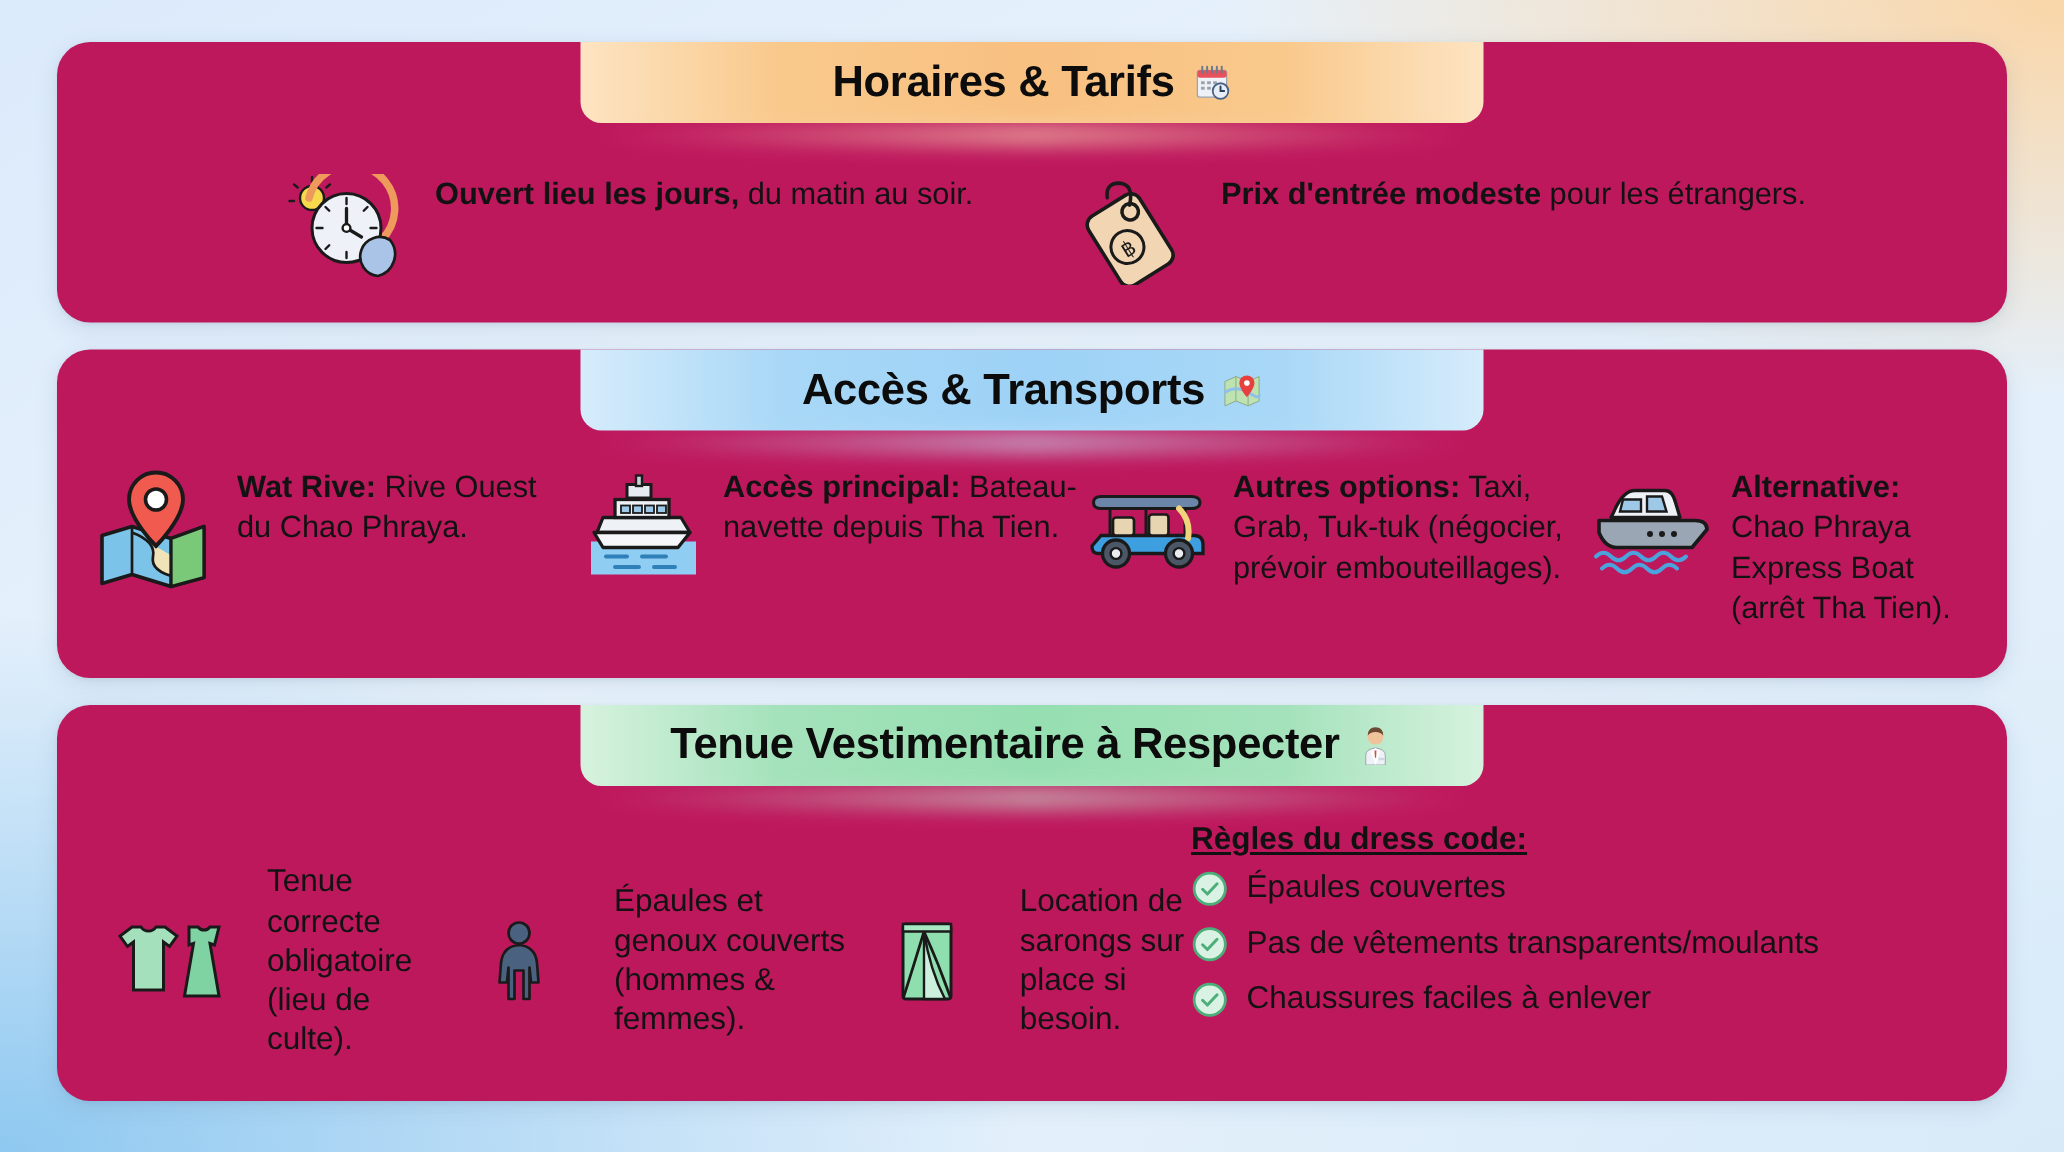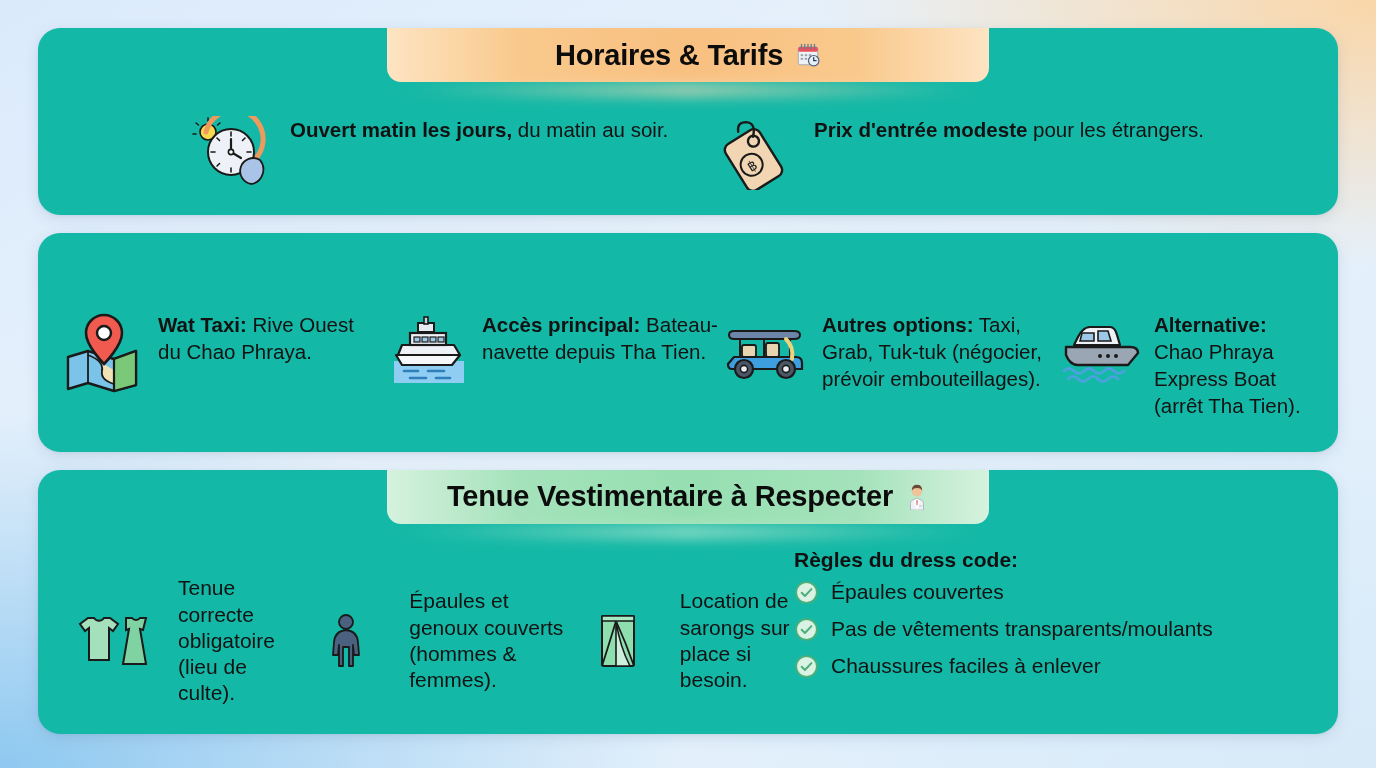--- a/index.html
+++ b/index.html
@@ -25,21 +25,21 @@
     inset: 0;
     padding: 28px 38px 34px 38px;
     display: flex;
     flex-direction: column;
     gap: 18px;
   }
 
   
   .card {
     position: relative;
-    background: #14b8a6;
+    background: #be185d;
     border-radius: 22px;
     box-shadow: 0 4px 14px rgba(90,120,150,.16), 0 1px 3px rgba(90,120,150,.10);
   }
   .card-1 { height: 190px; }
   .card-2 { height: 222px; }
   .card-3 { height: 268px; }
 
   
   .banner {
     position: absolute;
@@ -140,20 +140,21 @@
   .c3-left { flex: 0 0 720px; display: flex; flex-direction: row; gap: 11px; padding-top: 6px; }
   .c3-left .line { display: flex; align-items: center; gap: 22px; min-height: 56px; }
   .c3-left .item-tx { font-size: 21px; line-height: 1.25; }
 
   .c3-right { flex: 1 1 auto; padding-top: 6px; }
   .c3-heading {
     font-size: 21px;
     font-weight: 700;
     color: #111;
     margin-bottom: 8px;
+    text-decoration: underline;
   }
   .check-row {
     display: flex;
     gap: 12px;
     height: 37px;
   }
   .check-row .lbl { font-size: 21px; color: #121212; line-height: 1.1; white-space: nowrap; }
 
   svg { display: block; }
 </style>
@@ -210,55 +211,67 @@
               <line x1="57" y1="22" x2="54.5" y2="24.5"></line>
                 <line x1="57" y1="50" x2="54.5" y2="47.5"></line>
               <line x1="29" y1="50" x2="31.5" y2="47.5"></line>
                 <line x1="29" y1="22" x2="31.5" y2="24.5"></line>
             </g>
             <path d="M43 36 L43 23 M43 36 L53 42" stroke="#1a1a1a" stroke-width="2.2" stroke-linecap="round" fill="none"></path>
             <circle cx="43" cy="36" r="2.6" fill="#fff" stroke="#1a1a1a" stroke-width="1.6"></circle>
             <path d="M72 44 a13 13 0 1 0 -8 24 a15 15 0 0 0 8 -24 z" fill="#a9c4e6" stroke="#1a1a1a" stroke-width="1.8"></path>
           </svg>
         </span>
-        <span class="item-tx"><b>Ouvert matin les jours,</b><span> du matin au soir.</span></span>
+        <span class="item-tx"><b>Ouvert lieu les jours,</b><span> du matin au soir.</span></span>
       </div>
 
       <div class="item c1-b">
         <span class="item-ic">
           <svg width="80" height="74" viewBox="0 0 80 74">
             <g transform="rotate(-32 40 40)">
               <rect x="14" y="14" width="40" height="54" rx="7" fill="#f2d6b3" stroke="#1a1a1a" stroke-width="2.4"></rect>
               <circle cx="44" cy="25" r="5.5" fill="#f2d6b3" stroke="#1a1a1a" stroke-width="2.4"></circle>
               <circle cx="30" cy="44" r="11" fill="none" stroke="#1a1a1a" stroke-width="2"></circle>
               <text x="30" y="50" font-size="14" font-family="Liberation Sans, sans-serif" text-anchor="middle" fill="#1a1a1a">฿</text>
               <path d="M46 21 q10 -10 2 -16 q-8 -5 -12 4" fill="none" stroke="#1a1a1a" stroke-width="2.4" stroke-linecap="round"></path>
             </g>
           </svg>
         </span>
         <span class="item-tx"><b>Prix d'entrée modeste</b><span> pour les étrangers.</span></span>
       </div>
     </div>
   </section>
 
   <section class="card card-2">
+    <div class="banner banner-2">
+      <span class="banner-title">Accès &amp; Transports</span>
+      <span class="banner-emoji">
+        <svg width="26" height="26" viewBox="0 0 32 32">
+          <path d="M2 9 L11 5 L21 9 L30 5 V25 L21 29 L11 25 L2 29 Z" fill="#bfe3b0" stroke="#8aa98a" stroke-width=".8"></path>
+          <path d="M11 5 V25 M21 9 V29" stroke="#8aa98a" stroke-width=".8" fill="none"></path>
+          <path d="M2 18 q9 -6 19 0 t9 2" fill="none" stroke="#8fc0e8" stroke-width="2.4"></path>
+          <path d="M20 4 a6.2 6.2 0 0 0 -6.2 6.2 c0 4.6 6.2 11.6 6.2 11.6 s6.2 -7 6.2 -11.6 A6.2 6.2 0 0 0 20 4 z" fill="#e8403e"></path>
+          <circle cx="20" cy="10.2" r="2.3" fill="#fff"></circle>
+        </svg>
+      </span>
+    </div>
 
     <div class="row-4col">
       <div class="c2-item c2-1">
         <span class="item-ic">
           <svg width="84" height="84" viewBox="0 0 84 84">
             <path d="M6 46 L26 40 L52 48 L74 40 V74 L52 80 L26 72 L6 78 Z" fill="#7cc3ea" stroke="#1a1a1a" stroke-width="2.4" stroke-linejoin="round"></path>
             <path d="M26 40 L26 72 M52 48 L52 80" stroke="#1a1a1a" stroke-width="1.8" fill="none"></path>
             <path d="M26 44 q16 6 14 16 t16 14 l18 -2" fill="#f0e3b8" stroke="#1a1a1a" stroke-width="1.8"></path>
             <path d="M52 48 L74 40 V74 L52 80 Z" fill="#79c978" stroke="#1a1a1a" stroke-width="2.2" stroke-linejoin="round"></path>
             <path d="M42 4 a18 18 0 0 0 -18 18 c0 13 18 31 18 31 s18 -18 18 -31 A18 18 0 0 0 42 4 z" fill="#f05a4f" stroke="#1a1a1a" stroke-width="2.6"></path>
             <circle cx="42" cy="22" r="7" fill="#fff" stroke="#1a1a1a" stroke-width="2.4"></circle>
           </svg>
         </span>
-        <span class="item-tx"><b>Wat Taxi:</b><span> Rive Ouest du Chao Phraya.</span></span>
+        <span class="item-tx"><b>Wat Rive:</b><span> Rive Ouest du Chao Phraya.</span></span>
       </div>
 
       <div class="c2-item c2-2">
         <span class="item-ic">
           <svg width="82" height="74" viewBox="0 0 82 74">
             <rect x="6" y="50" width="70" height="22" fill="#8fcdf3"></rect>
             <rect x="30" y="12" width="16" height="9" fill="#e6ebf2" stroke="#1a1a1a" stroke-width="2"></rect>
             <rect x="36" y="6" width="4" height="7" fill="#c8d2dd" stroke="#1a1a1a" stroke-width="1.6"></rect>
             <path d="M14 34 h52 l6 10 H10 z" fill="#eef2f7" stroke="#1a1a1a" stroke-width="2.2" stroke-linejoin="round"></path>
             <rect x="22" y="22" width="36" height="12" fill="#eef2f7" stroke="#1a1a1a" stroke-width="2.2"></rect>

